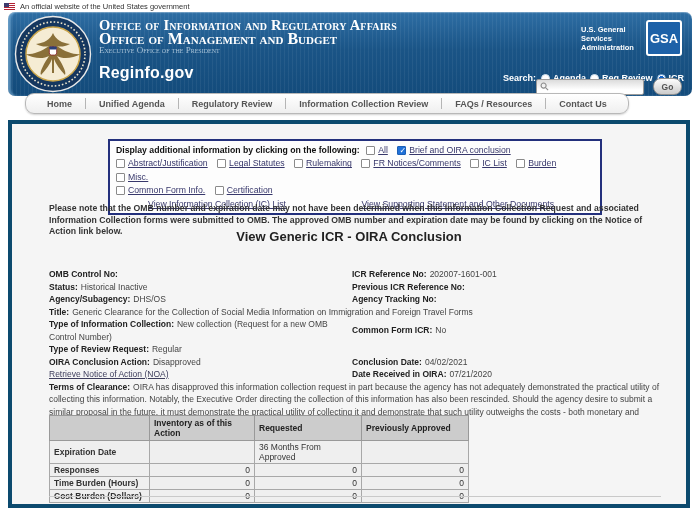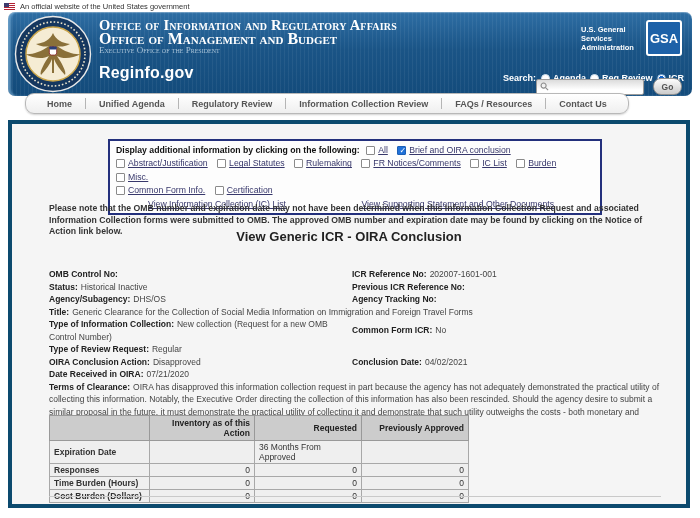--- a/index.html
+++ b/index.html
@@ -66,21 +66,21 @@
   .details { position:absolute; top:144px; left:37px; width:614px; font-size:8.5px; color:#444; line-height:12.5px; }
   .dl-label { font-weight:bold; color:#222; }
   .dl-val { margin-left:3px; }
   .two-col { display:flex; }
   .col-l { width:303px; flex:0 0 auto; }
   .col-r { flex:1; }
   .noa-link { color:#3d3d5c; text-decoration:underline; cursor:pointer; }
   .common-form-offset { padding-top:6px; }
 
   .burden { position:absolute; top:291px; left:37px; border-collapse:collapse; font-size:8.5px; color:#333; }
-  .burden th { background:#cccccc; border:1px solid #999; font-weight:bold; color:#222; text-align:right; padding:2px 4px; line-height:10px; }
+  .burden th { background:#cccccc; border:1px solid #999; font-weight:bold; color:#222; text-align:left; padding:2px 4px; line-height:10px; }
   .burden td { background:#efefef; border:1px solid #a8a8a8; padding:1px 4px; height:12px; }
   .burden .row-label { font-weight:bold; color:#333; width:100px; }
   .burden .c1 { width:105px; } .burden .c2 { width:107px; } .burden .c3 { width:107px; }
   .burden .num { text-align:right; }
   .burden .txt { text-align:left; }
 
   .bottom-rule { position:absolute; top:372px; left:37px; width:612px; border:0; border-top:1px solid #c9c9c9; }
 </style>
 </head>
 <body>
@@ -239,20 +239,21 @@
       <div class="two-col">
         <div class="col-l"><span class="dl-label">Type of Information Collection:</span><span class="dl-val">New collection (Request for a new OMB Control Number)</span></div>
         <div class="col-r common-form-offset"><span class="dl-label">Common Form ICR:</span><span class="dl-val">No</span></div>
       </div>
       <div><span class="dl-label">Type of Review Request:</span><span class="dl-val">Regular</span></div>
       <div class="two-col">
         <div class="col-l"><span class="dl-label">OIRA Conclusion Action:</span><span class="dl-val">Disapproved</span></div>
         <div class="col-r"><span class="dl-label">Conclusion Date:</span><span class="dl-val">04/02/2021</span></div>
       </div>
       <div class="two-col">
+        <div class="col-l"><span class="noa-link">Retrieve Notice of Action (NOA)</span></div>
         <div class="col-r"><span class="dl-label">Date Received in OIRA:</span><span class="dl-val">07/21/2020</span></div>
       </div>
       <div><span class="dl-label">Terms of Clearance:</span><span class="dl-val">OIRA has disapproved this information collection request in part because the agency has not adequately demonstrated the practical utility of collecting this information. Notably, the Executive Order directing the collection of this information has also been rescinded. Should the agency desire to submit a similar proposal in the future, it must demonstrate the practical utility of collecting it and demonstrate that such utility outweighs the costs - both monetary and social - of doing so.</span></div>
     </div>
 
     <table class="burden">
       <thead>
         <tr>
           <th class="row-label"></th>
           <th class="c1">Inventory as of this Action</th>

